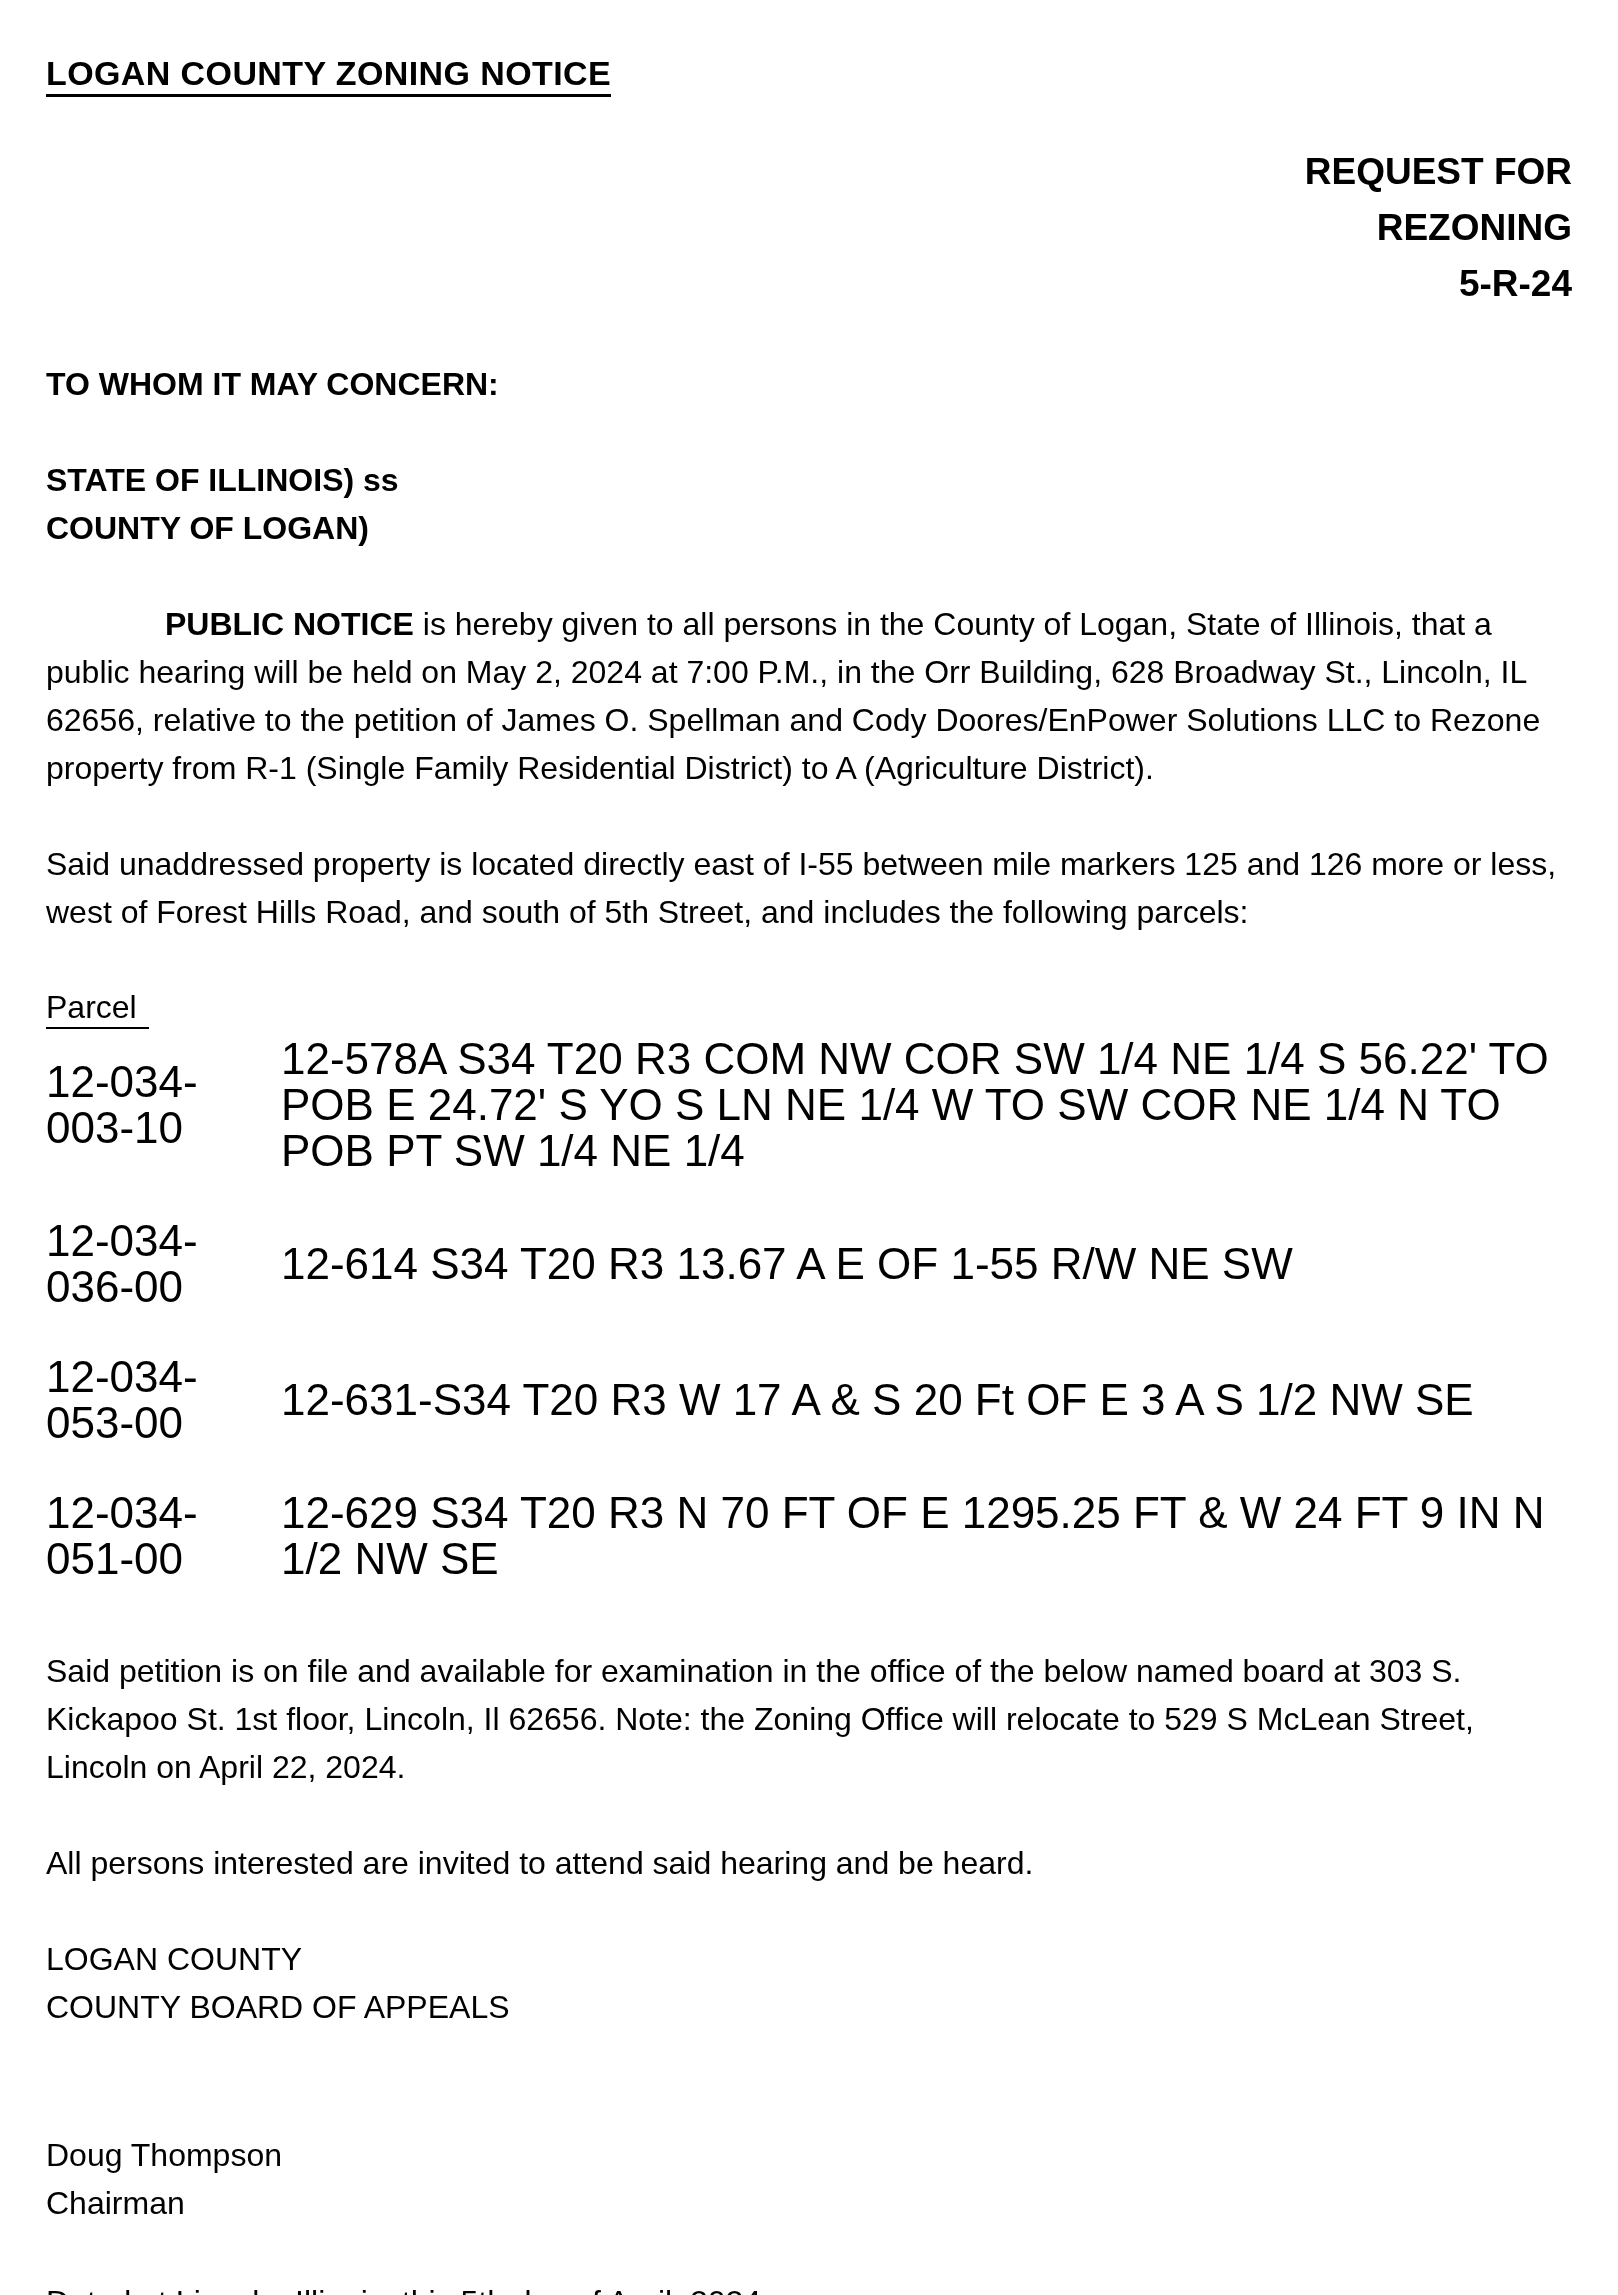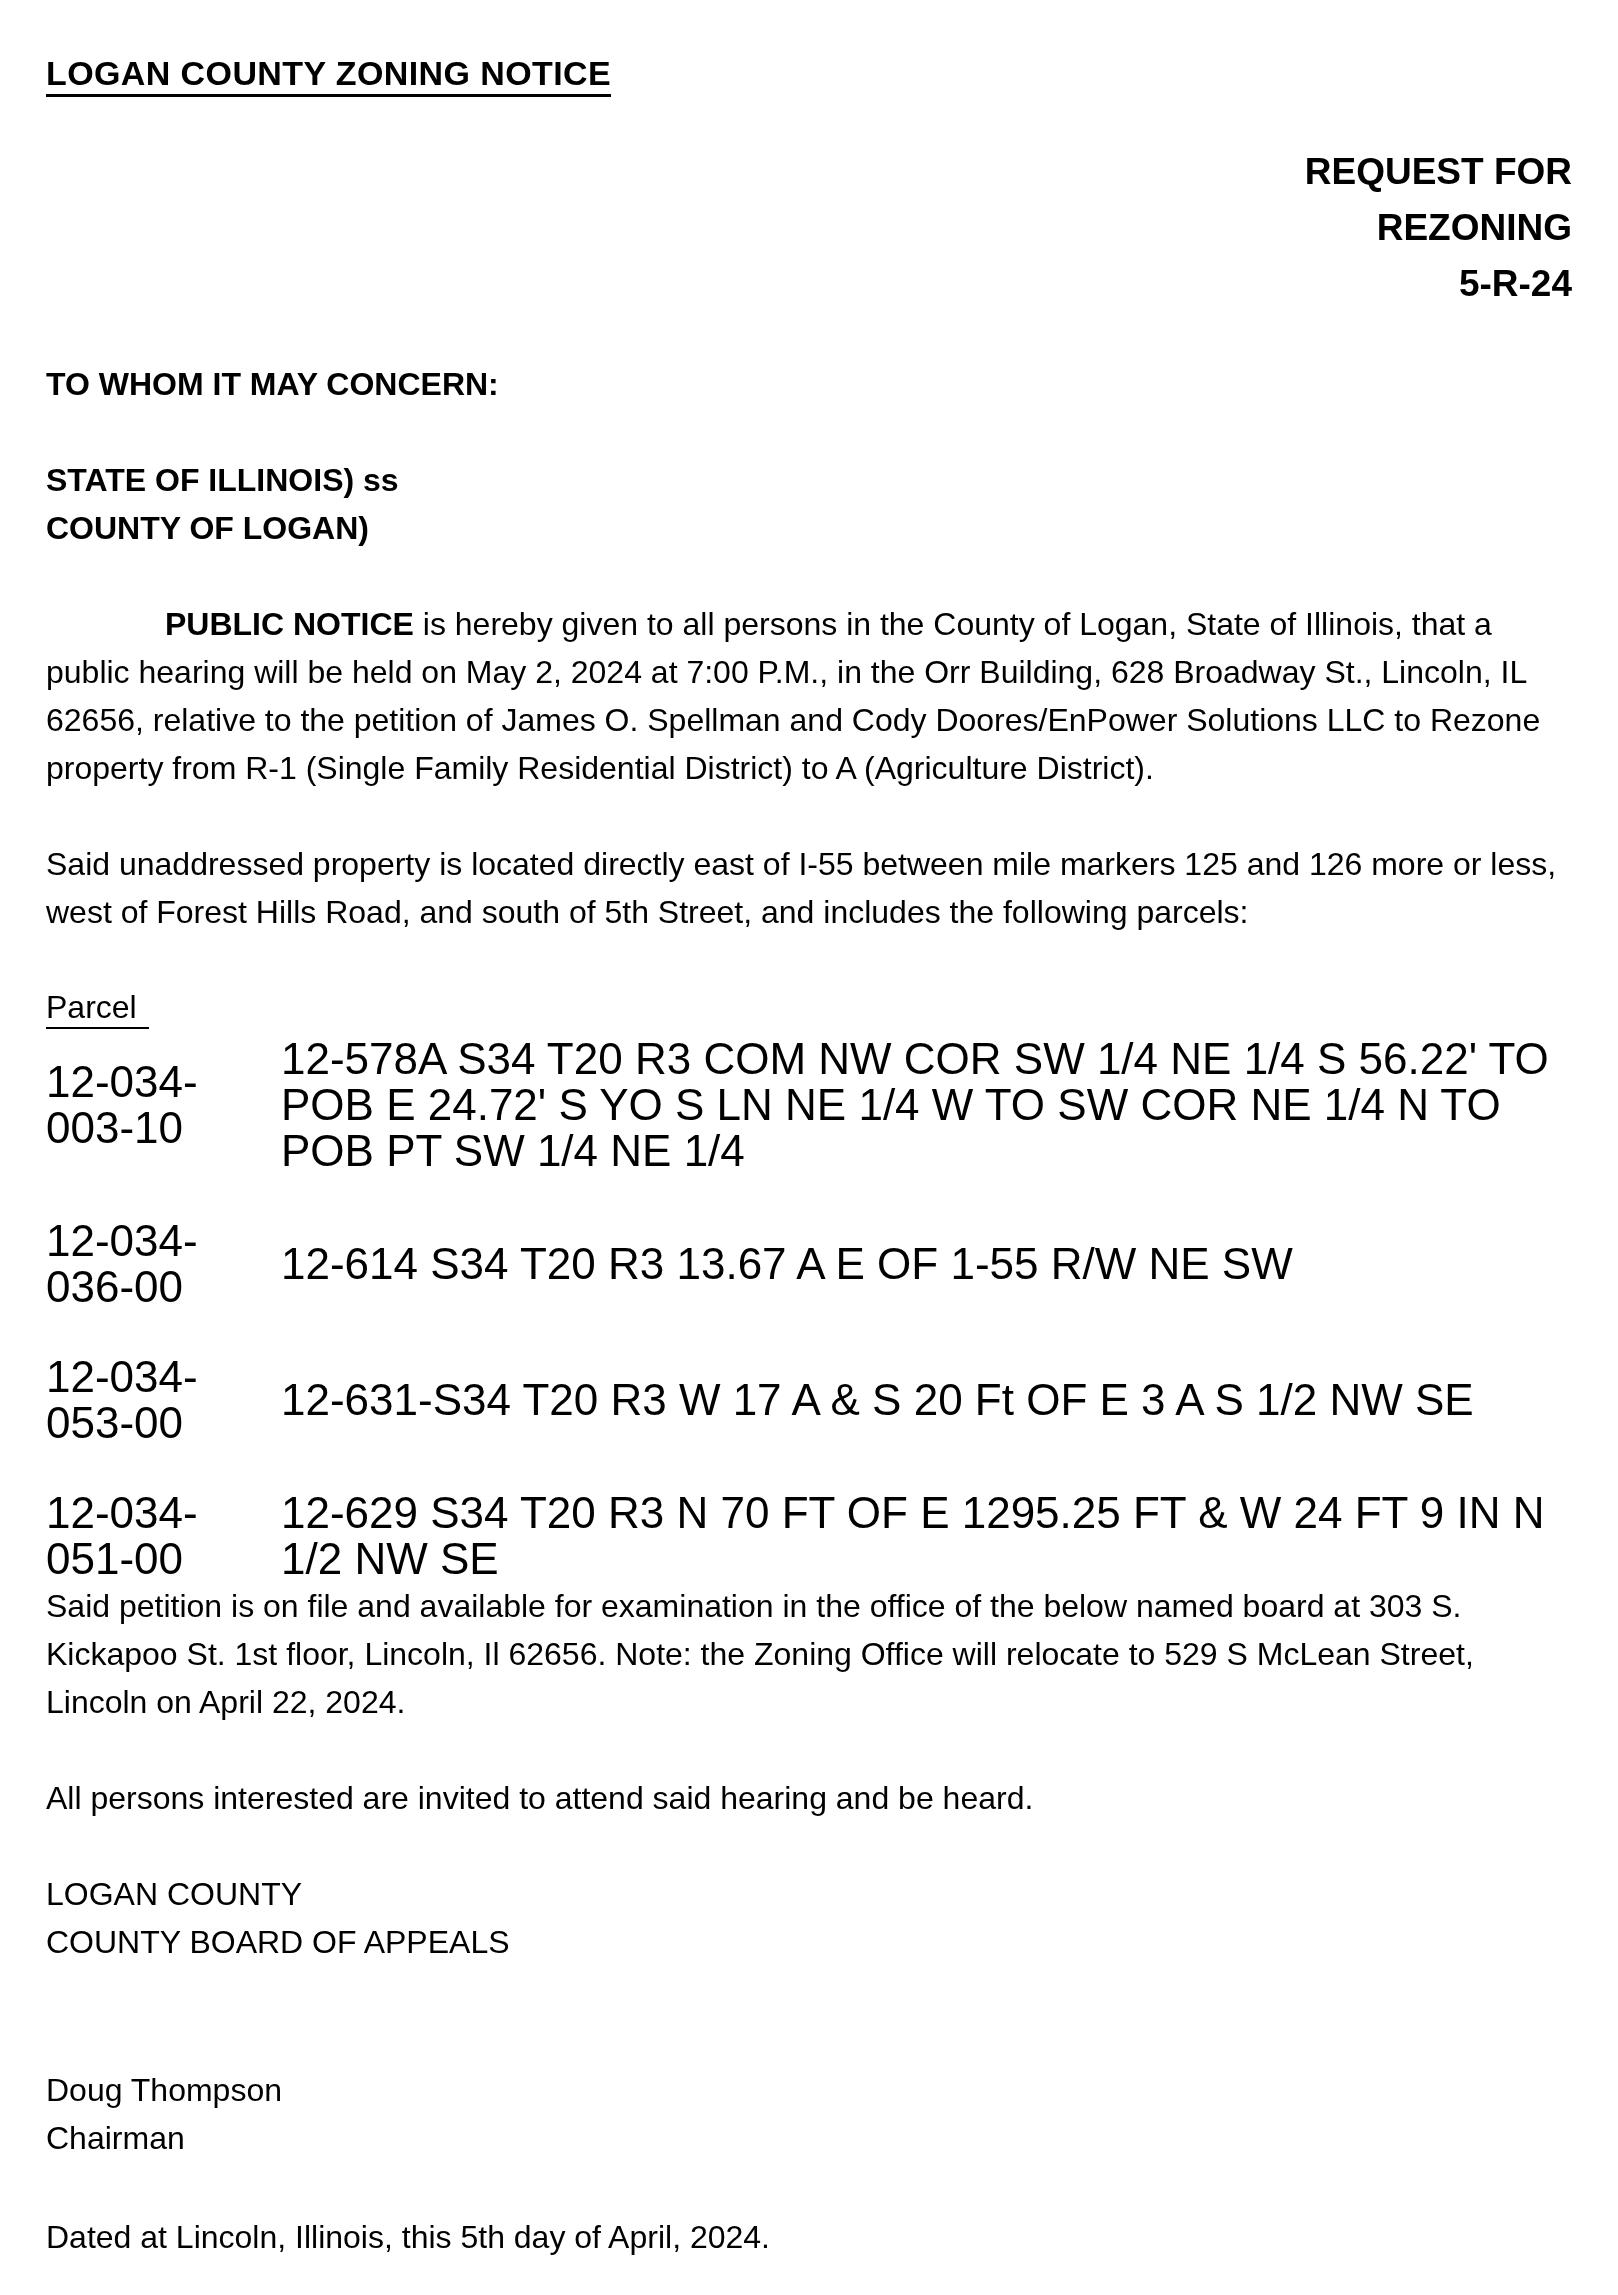--- a/index.html
+++ b/index.html
@@ -61,21 +61,21 @@
     display: grid;
     grid-template-columns: 235px 1fr;
     align-items: center;
     font-size: 44px;
     line-height: 46px;
     margin-top: 44px;
   }
   .parcel-row.first { margin-top: 6.3px; }
   .parcel-row .desc { padding-right: 8px; }
 
-  .petition-block { }
+  .petition-block { margin-top: 65px; }
   .sig-name-block { margin-top: 100px; }
   .dated-block { margin-top: 51px; }
 </style>
 </head>
 <body>
 
 <div class="page">
 
   <h1 class="doc-title"><span class="underline">LOGAN COUNTY ZONING NOTICE</span></h1>
 

